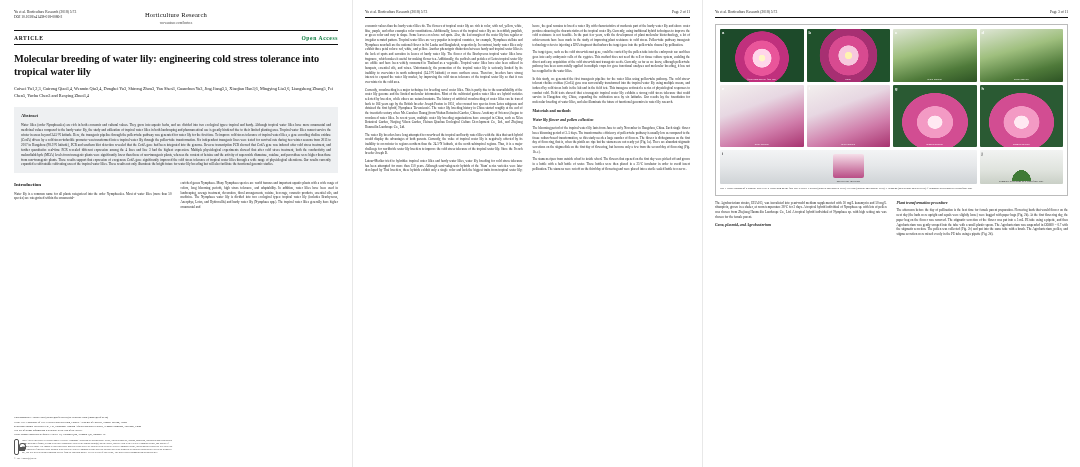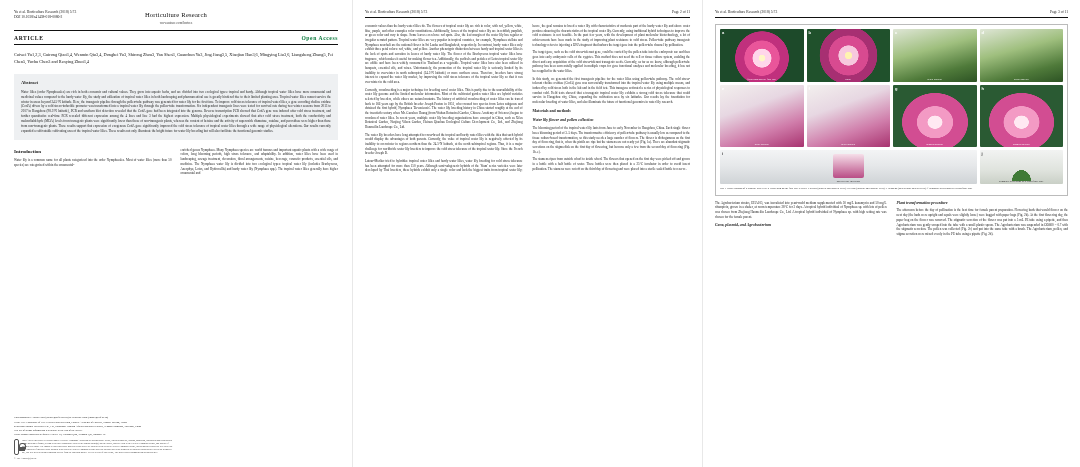--- a/index.html
+++ b/index.html
@@ -79,20 +79,21 @@
       <div class="right"></div>
     </div>
     <div class="rule"></div>
 
     <div class="artrow">
       <span>ARTICLE</span>
       <span class="oa">Open Access</span>
     </div>
     <div class="rule2"></div>
 
+    <h1 class="title">Molecular breeding of water lily: engineering cold stress tolerance into tropical water lily</h1>
     <div class="authors">Cuiwei Yu1,2,3, Guirong Qiao3,4, Wenmin Qiu3,4, Dongbei Yu3, Shirong Zhou3, Yan Shen3, Guanchun Yu3, Jing Jiang3,5, Xiaojian Han3,6, Mingying Liu3,6, Liangsheng Zhang5, Fei Chen5, Yuchu Chen3 and Renying Zhuo3,4</div>
 
     <div class="abstract-box">
       <h4>Abstract</h4>
       <div>Water lilies (order Nymphaeales) are rich in both economic and cultural values. They grow into aquatic herbs, and are divided into two ecological types: tropical and hardy. Although tropical water lilies have more ornamental and medicinal values compared to the hardy water lily, the study and utilization of tropical water lilies in both landscaping and pharmaceutical use is greatly hindered due to their limited planting area. Tropical water lilies cannot survive the winter in areas beyond 24.5°N latitude. Here, the transgenic pipeline through the pollen-tube pathway was generated for water lily for the first time. To improve cold stress tolerance of tropical water lilies, a gene encoding choline oxidase (CodA) driven by a cold stress-inducible promoter was transformed into a tropical water lily through the pollen-tube transformation. Six independent transgenic lines were tested for survival rate during two winter seasons from 2013 to 2017 in Hangzhou (98.3°N latitude), PCR and southern blot detection revealed that the CodA gene had been integrated into the genome. Reverse transcription PCR showed that CodA gene was induced after cold stress treatment, and further quantitative real-time PCR revealed different expression among the 4 lines and line 3 had the highest expression. Multiple physiological experiments showed that after cold stress treatment, both the conductivity and malondialdehyde (MDA) levels from transgenic plants were significantly lower than those of non-transgenic plants, whereas the content of betaine and the activity of superoxide dismutase, catalase, and peroxidase were higher than those from non-transgenic plants. These results support that expression of exogenous CodA gene significantly improved the cold stress tolerance of tropical water lilies through a wide range of physiological alterations. Our results currently expanded a cultivatable cultivating area of the tropical water lilies. These results not only illuminate the bright future for water lily breeding but will also facilitate the functional genomic studies.</div>
     </div>
 
     <div class="twocol">
       <div class="sec-h">Introduction</div>
       <p>Water lily is a common name for all plants categorized into the order Nymphaeales. Most of water lilies (more than 50 species) are categorized within the ornamental-</p>

